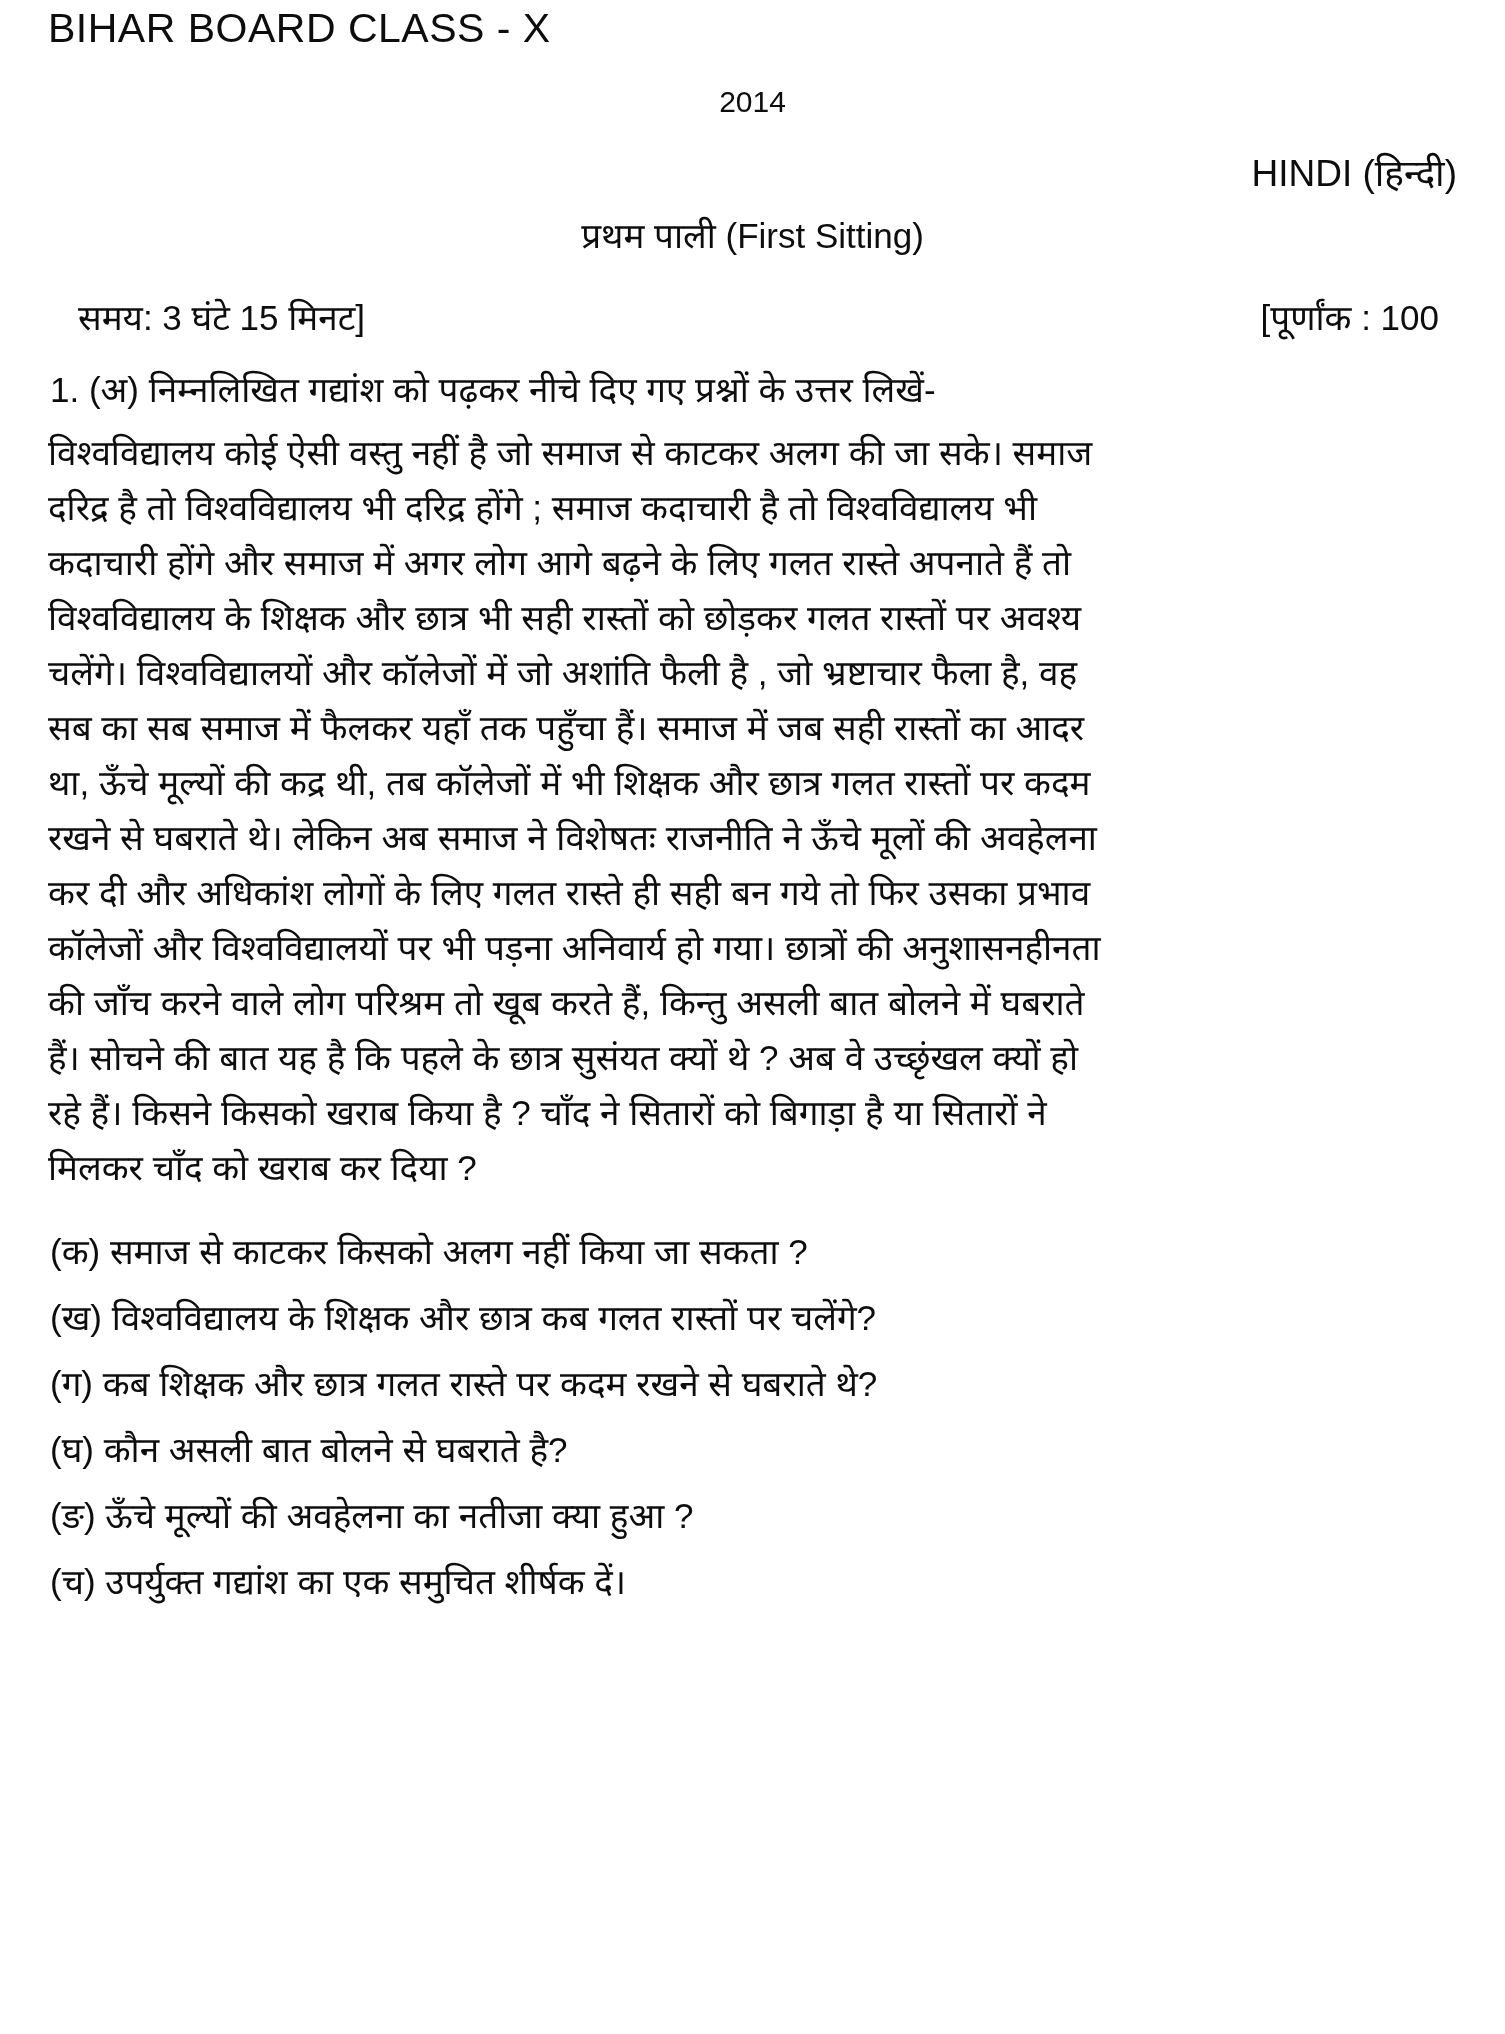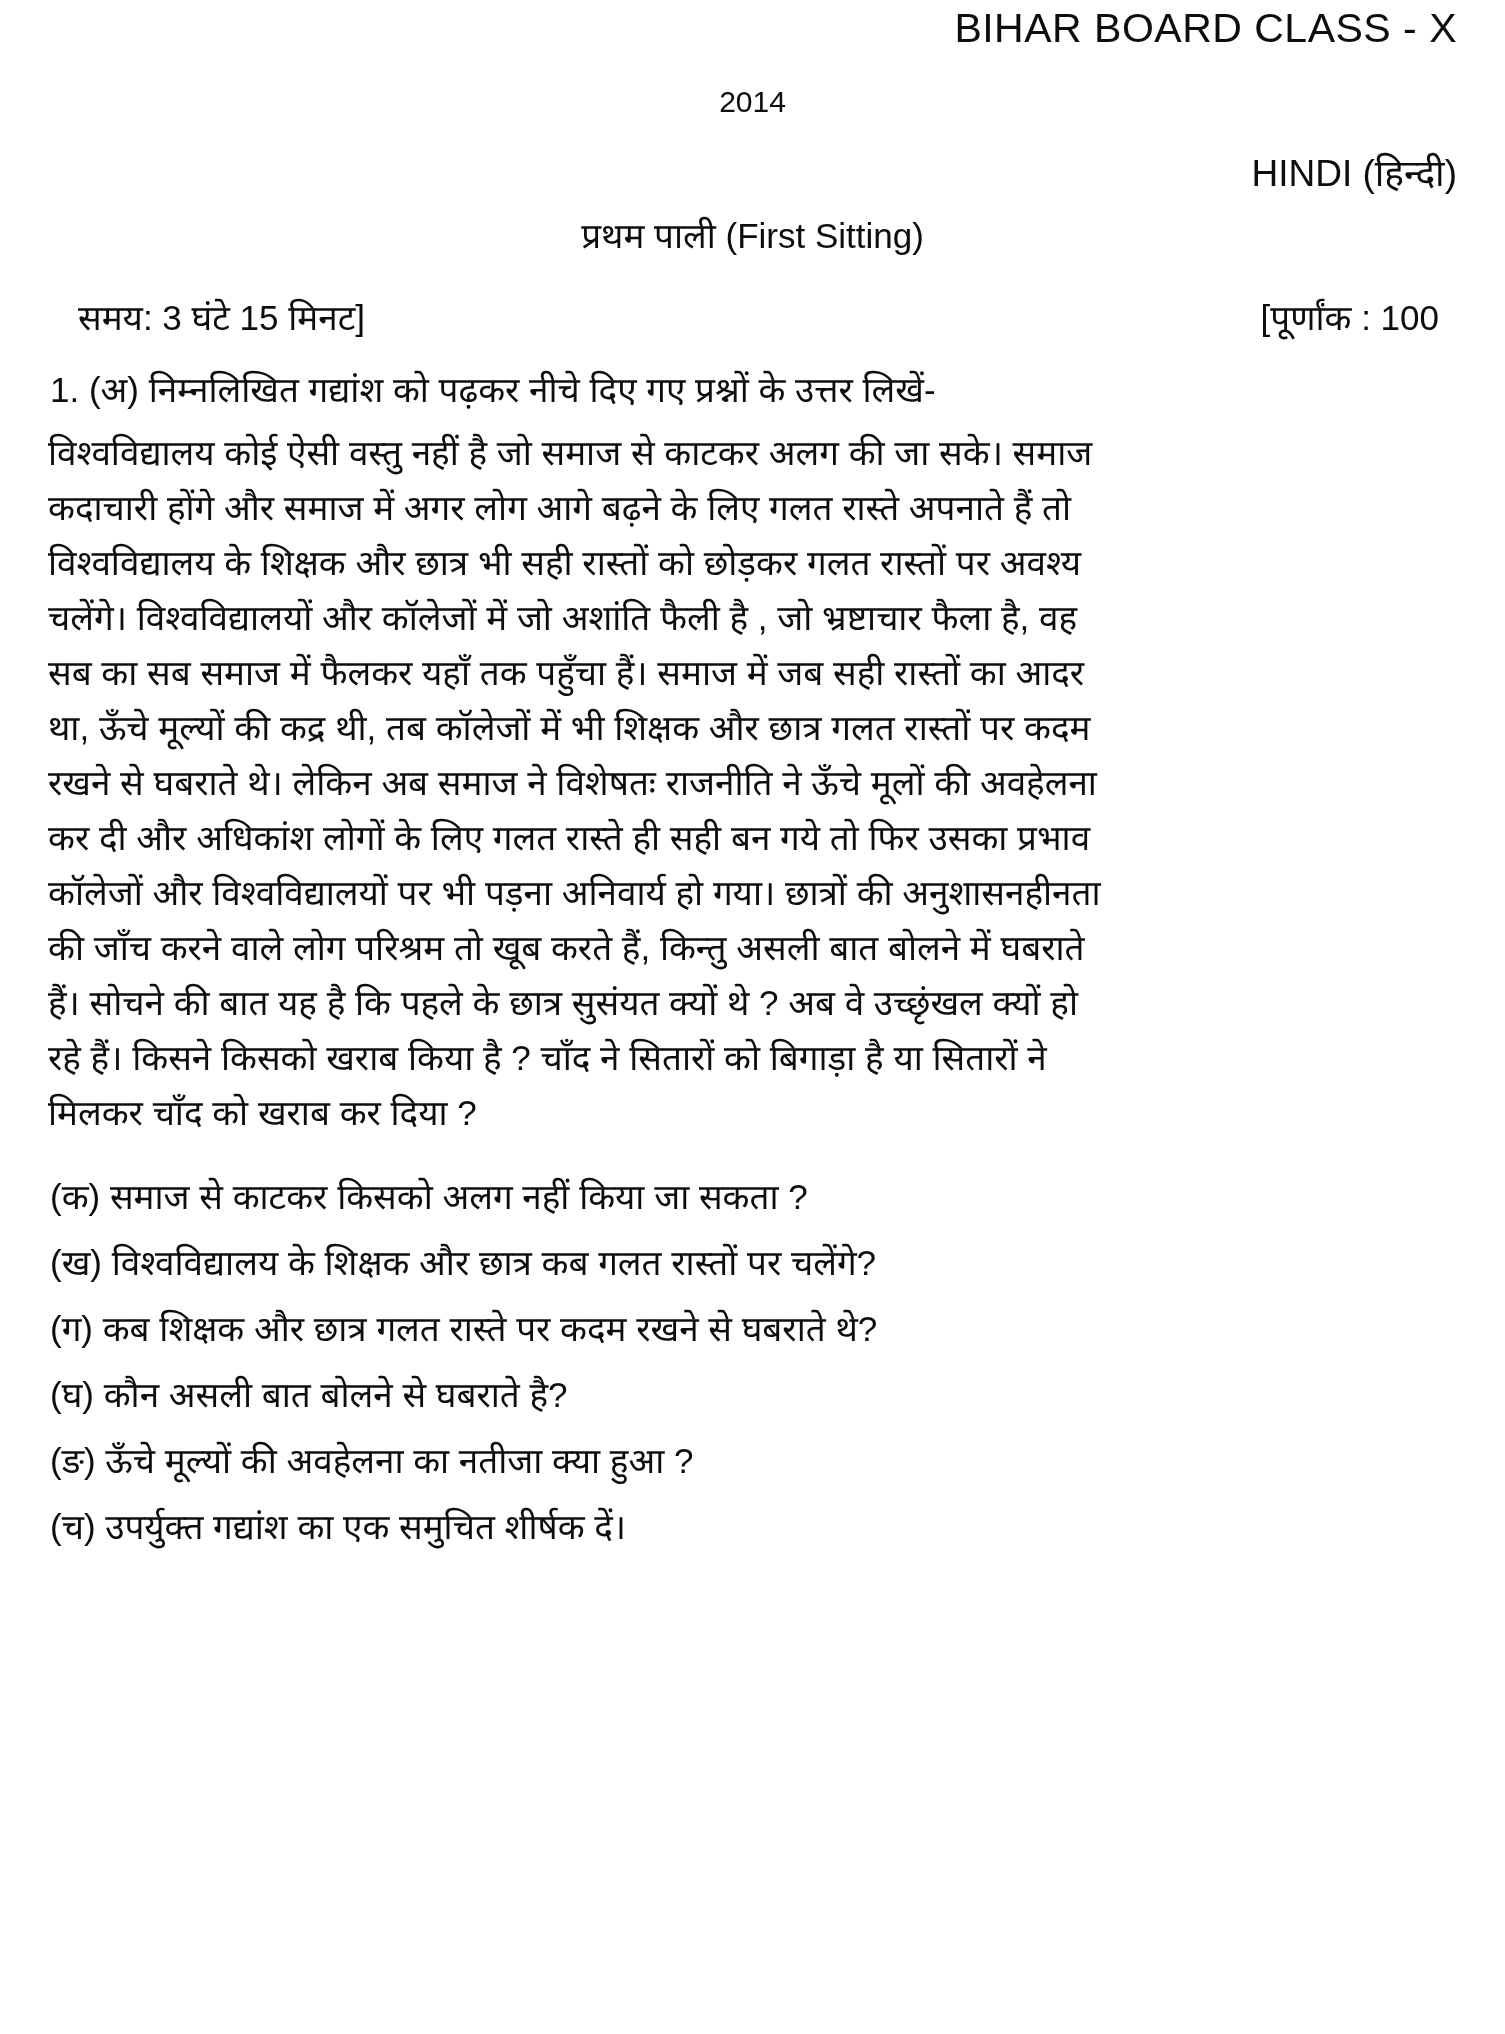--- a/index.html
+++ b/index.html
@@ -19,21 +19,21 @@
   .page {
     width: 1505px;
     height: 2034px;
     box-sizing: border-box;
     padding: 0 48px 0 48px;
     position: relative;
   }
 
   
   .exam-title {
-    text-align: right;
+    text-align: left;
     font-size: 41px;
     letter-spacing: 0.5px;
     line-height: 1.0;
     margin-top: 8px;
     font-weight: 400;
     font-family: "Liberation Sans", "DejaVu Sans", sans-serif;
   }
   .exam-year {
     text-align: center;
     font-size: 30px;
@@ -121,20 +121,21 @@
 
   <div class="meta-row">
     <span class="meta-left">समय: 3 घंटे 15 मिनट]</span>
     <span class="meta-right">[पूर्णांक : 100</span>
   </div>
 
   <div class="q-heading">1. (अ) निम्नलिखित गद्यांश को पढ़कर नीचे दिए गए प्रश्नों के उत्तर लिखें-</div>
 
   <div class="passage">
     <span class="passage-line">विश्वविद्यालय कोई ऐसी वस्तु नहीं है जो समाज से काटकर अलग की जा सके। समाज</span>
+    <span class="passage-line">दरिद्र है तो विश्वविद्यालय भी दरिद्र होंगे  ;  समाज कदाचारी है तो विश्वविद्यालय भी</span>
     <span class="passage-line">कदाचारी होंगे और समाज में अगर लोग आगे बढ़ने के लिए गलत रास्ते अपनाते हैं तो</span>
     <span class="passage-line">विश्वविद्यालय के शिक्षक और छात्र भी सही रास्तों को छोड़कर गलत रास्तों पर अवश्य</span>
     <span class="passage-line">चलेंगे। विश्वविद्यालयों और कॉलेजों में जो अशांति फैली है ,  जो भ्रष्टाचार फैला है, वह</span>
     <span class="passage-line">सब का सब समाज में फैलकर यहाँ तक पहुँचा हैं। समाज में जब सही रास्तों का आदर</span>
     <span class="passage-line">था, ऊँचे मूल्यों की कद्र थी, तब कॉलेजों में भी शिक्षक और छात्र गलत रास्तों पर कदम</span>
     <span class="passage-line">रखने से घबराते थे। लेकिन अब समाज ने विशेषतः राजनीति ने ऊँचे मूलों की अवहेलना</span>
     <span class="passage-line">कर दी और अधिकांश लोगों के लिए गलत रास्ते ही सही बन गये तो फिर उसका प्रभाव</span>
     <span class="passage-line">कॉलेजों और विश्वविद्यालयों पर भी पड़ना अनिवार्य हो गया। छात्रों की अनुशासनहीनता</span>
     <span class="passage-line">की जाँच करने वाले लोग परिश्रम तो खूब करते हैं, किन्तु असली बात बोलने में घबराते</span>
     <span class="passage-line">हैं। सोचने की बात यह है कि पहले के छात्र सुसंयत क्यों थे ? अब वे उच्छृंखल क्यों हो</span>

